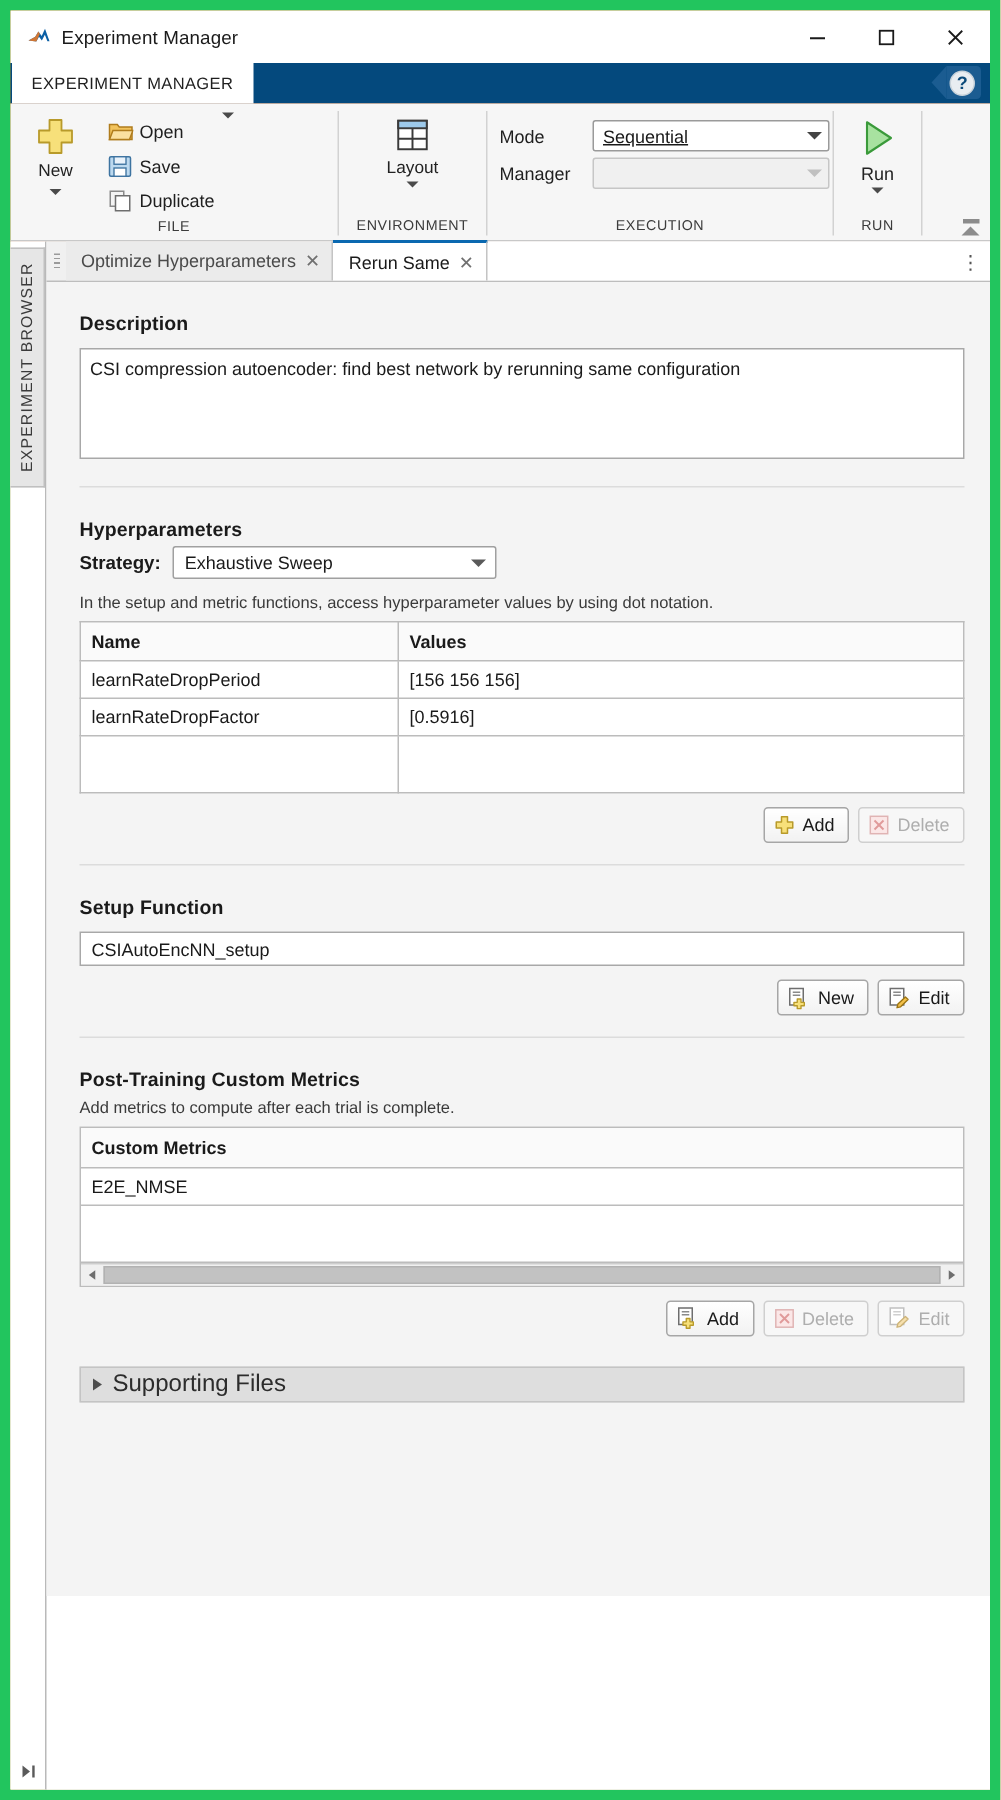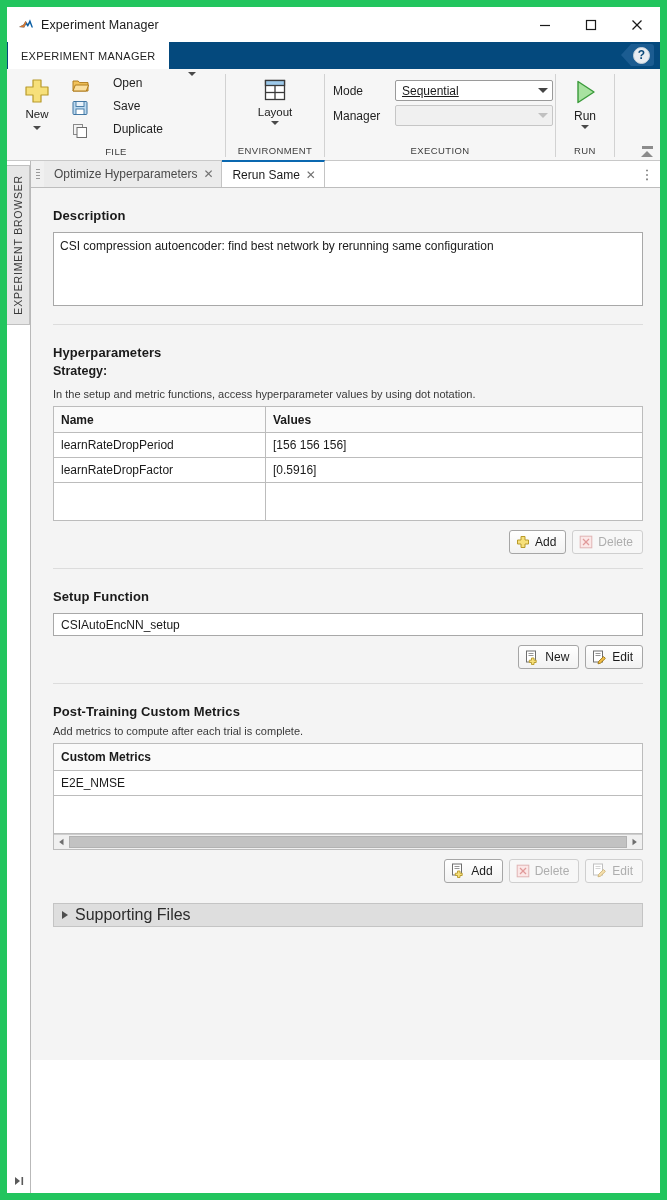--- a/index.html
+++ b/index.html
@@ -99,21 +99,21 @@
     align-items: center; padding-top: 2px;
   }
   .bigbtn .lbl { font-size: 11.5px; color: #222; margin-top: 2px; }
   .caret-d {
     width:0;height:0;border-left:4px solid transparent;border-right:4px solid transparent;
     border-top:4px solid #4a4a4a; margin-top:6px;
   }
   
   .smallcol { display: flex; flex-direction: column; padding-top: 2px;}
   .smallbtn {
-    height: 23px; display: flex; gap: 24px;
+    height: 23px; display: flex; align-items: center; gap: 4px;
     padding: 0 2px 0 2px;
   }
   .smallbtn .lbl { font-size: 12px; color: #1f1f1f; white-space: nowrap;}
   .smallbtn .ic { width: 18px; height: 18px; display:flex;align-items:center;justify-content:center;}
 
   
   .execgrid { padding: 4px 6px 0 8px; }
   .execrow { display: flex; align-items: center; height: 25px; }
   .execlbl { font-size: 12px; color: #1f1f1f; width: 62px; }
   .field {
@@ -481,20 +481,24 @@
 
           <div class="sectitle">Description</div>
           <div class="textarea">CSI compression autoencoder: find best network by rerunning same configuration</div>
 
           <div style="height:18px"></div>
           <div class="hr"></div>
 
           <div class="sectitle" style="padding-bottom:4px">Hyperparameters</div>
           <div class="hp-strategy-row">
             <div class="hp-strategy-lbl">Strategy:</div>
+            <div class="select">
+              <span class="v">Exhaustive Sweep</span>
+              <span class="dd"></span>
+            </div>
           </div>
           <div class="hint">In the setup and metric functions, access hyperparameter values by using dot notation.</div>
 
           <table class="grid">
             <colgroup>
                 <col style="width:36%">
                 <col style="width:64%">
               </colgroup>
             <thead>
               <tr>

